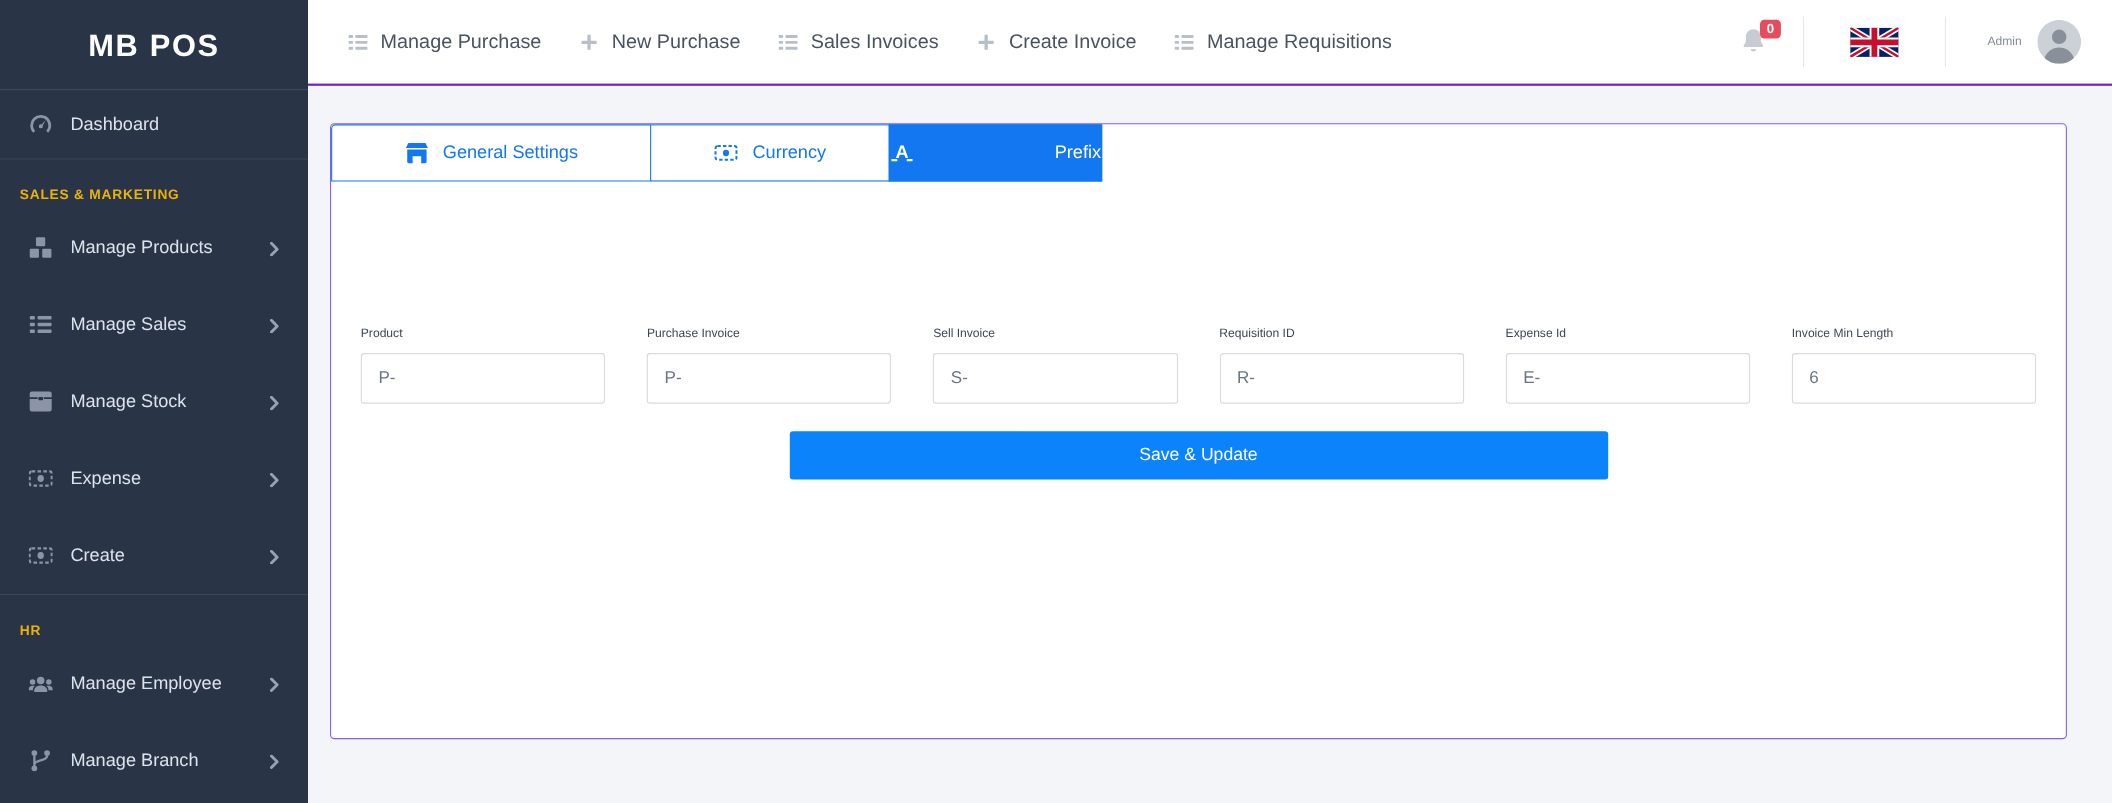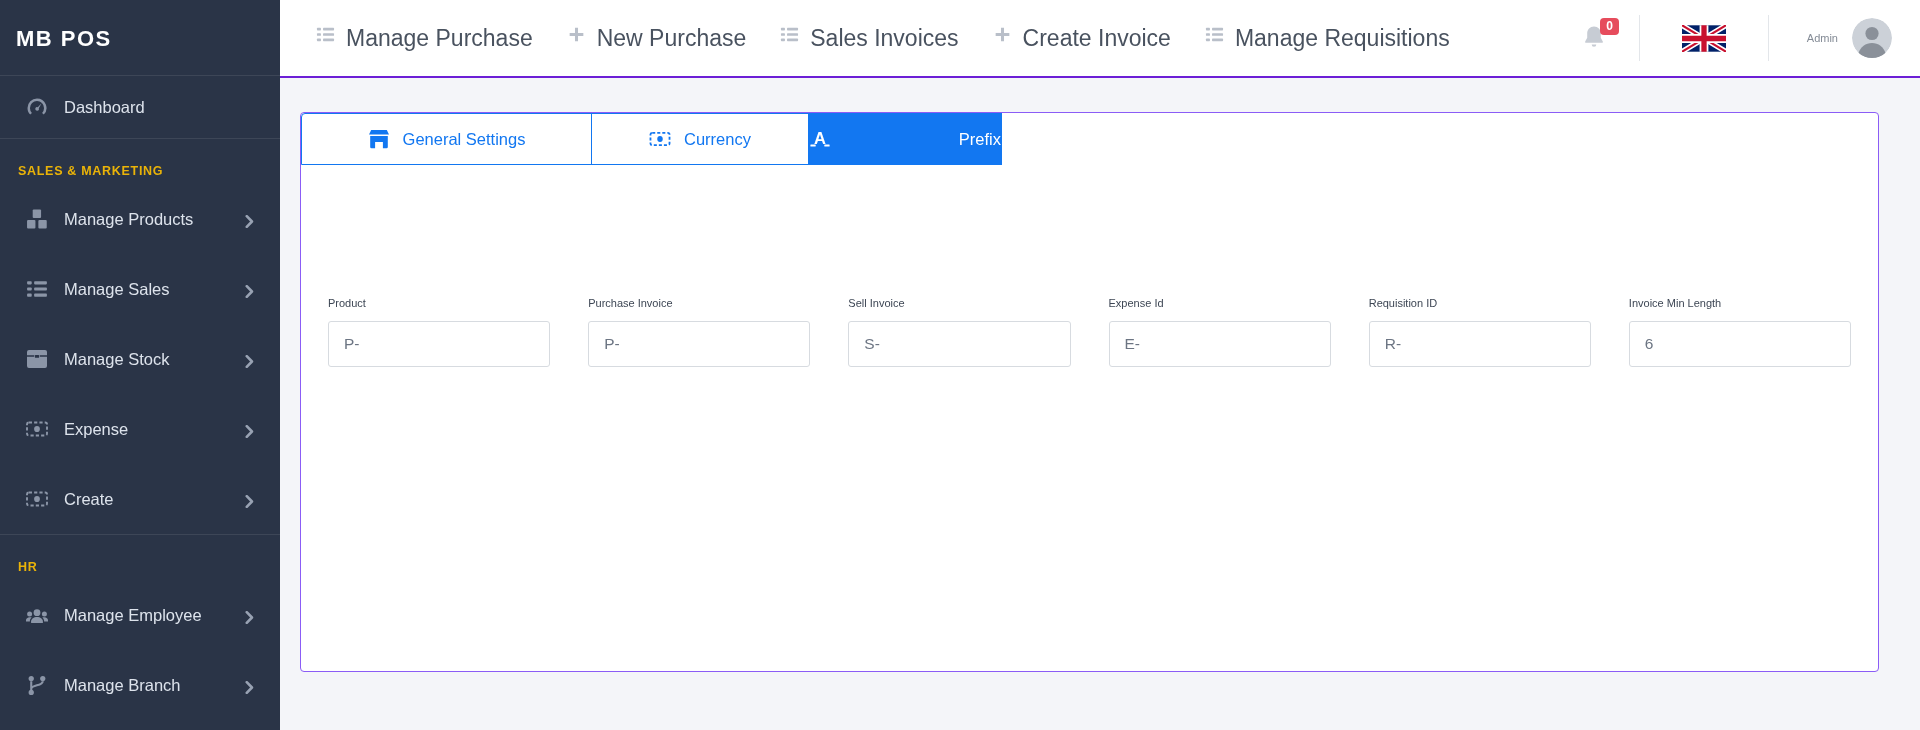--- a/index.html
+++ b/index.html
@@ -2,40 +2,40 @@
 <html><head>
 <meta charset="utf-8">
 <style>
   * { margin:0; padding:0; box-sizing:border-box; }
   html,body { width:1920px; height:730px; overflow:hidden;
     font-family:"Liberation Sans", sans-serif; background:#f4f5f9; }
 
   
   .sidebar { position:absolute; left:0; top:0; width:280px; height:730px;
     background:#2a3447; color:#dbe1ea; z-index:5; }
-  .brand { padding:26px 16px 23px; font-size:22px; font-weight:800;
+  .brand { text-align:center; padding:26px 16px 23px; font-size:28px; font-weight:800;
     letter-spacing:1.5px; color:#ffffff; }
   .side-divider { border-top:1px solid rgba(255,255,255,0.09); }
   .side-item { display:flex; align-items:center; gap:16px; padding:0 26px;
     height:70px; font-size:16.5px; color:#dde3ec; cursor:pointer; }
   .side-item.dash { height:62px; }
   .side-item .s-icon { width:22px; height:22px; color:#8b95a7; flex:0 0 22px;
     display:flex; align-items:center; justify-content:center; }
   .side-item .s-icon svg { width:100%; height:100%; }
   .side-item .chev { margin-left:auto; width:9px; height:13px; color:#98a2b3; }
   .side-item .chev svg { width:9px; height:13px; }
   .section-header { padding:25px 18px 6px; font-size:12.5px; font-weight:bold;
     color:#eab308; letter-spacing:.7px; }
 
   
   .topnav { position:absolute; left:280px; top:0; width:1640px; height:78px;
     background:#ffffff; border-bottom:2px solid #6c1fd6; display:flex;
     align-items:center; padding:0 28px 0 36px; }
-  .nav-item { display:flex; gap:11px; margin-right:34px;
-    font-size:23px; color:#49525f; cursor:pointer; white-space:nowrap; }
+  .nav-item { display:flex; align-items:center; gap:11px; margin-right:34px;
+    font-size:18px; color:#49525f; cursor:pointer; white-space:nowrap; }
   .nav-item .n-icon { width:19px; height:19px; color:#b9bfc9; display:flex; }
   .nav-item .n-icon svg { width:19px; height:19px; }
   .nav-right { margin-left:auto; display:flex; align-items:center; }
   .bell-wrap { position:relative; width:30px; height:32px; margin-right:28px; cursor:pointer; }
   .bell-wrap svg { width:26px; height:28px; color:#c7ccd4; }
   .badge { position:absolute; top:-4px; right:-8px; background:#e64c5c; color:#fff;
     font-size:12px; font-weight:bold; border-radius:4px; padding:1px 6px; line-height:15px; }
   .v-div { width:1px; height:46px; background:#e3e6ea; }
   .flag { width:44px; height:27px; margin:0 42px; cursor:pointer; display:flex; }
   .flag svg { width:44px; height:27px; }
@@ -360,28 +360,31 @@
         </div>
         <div class="field">
           <label>Purchase Invoice</label>
           <input type="text" value="P-" style="">
         </div>
         <div class="field">
           <label>Sell Invoice</label>
           <input type="text" value="S-" style="">
         </div>
         <div class="field">
+          <label>Requisition ID</label>
+          <input type="text" value="R-" style="">
+        </div>
+        <div class="field">
           <label>Expense Id</label>
           <input type="text" value="E-" style="">
         </div>
         <div class="field">
-          <label>Requisition ID</label>
-          <input type="text" value="R-" style="">
-        </div>
-        <div class="field">
           <label>Invoice Min Length</label>
           <input type="text" value="6" style="">
         </div>
       </div>
+      <div class="btn-row">
+        <button class="save-btn">Save &amp; Update</button>
+      </div>
     </div>
 
   </div>
 </div>
 
 </body></html>

